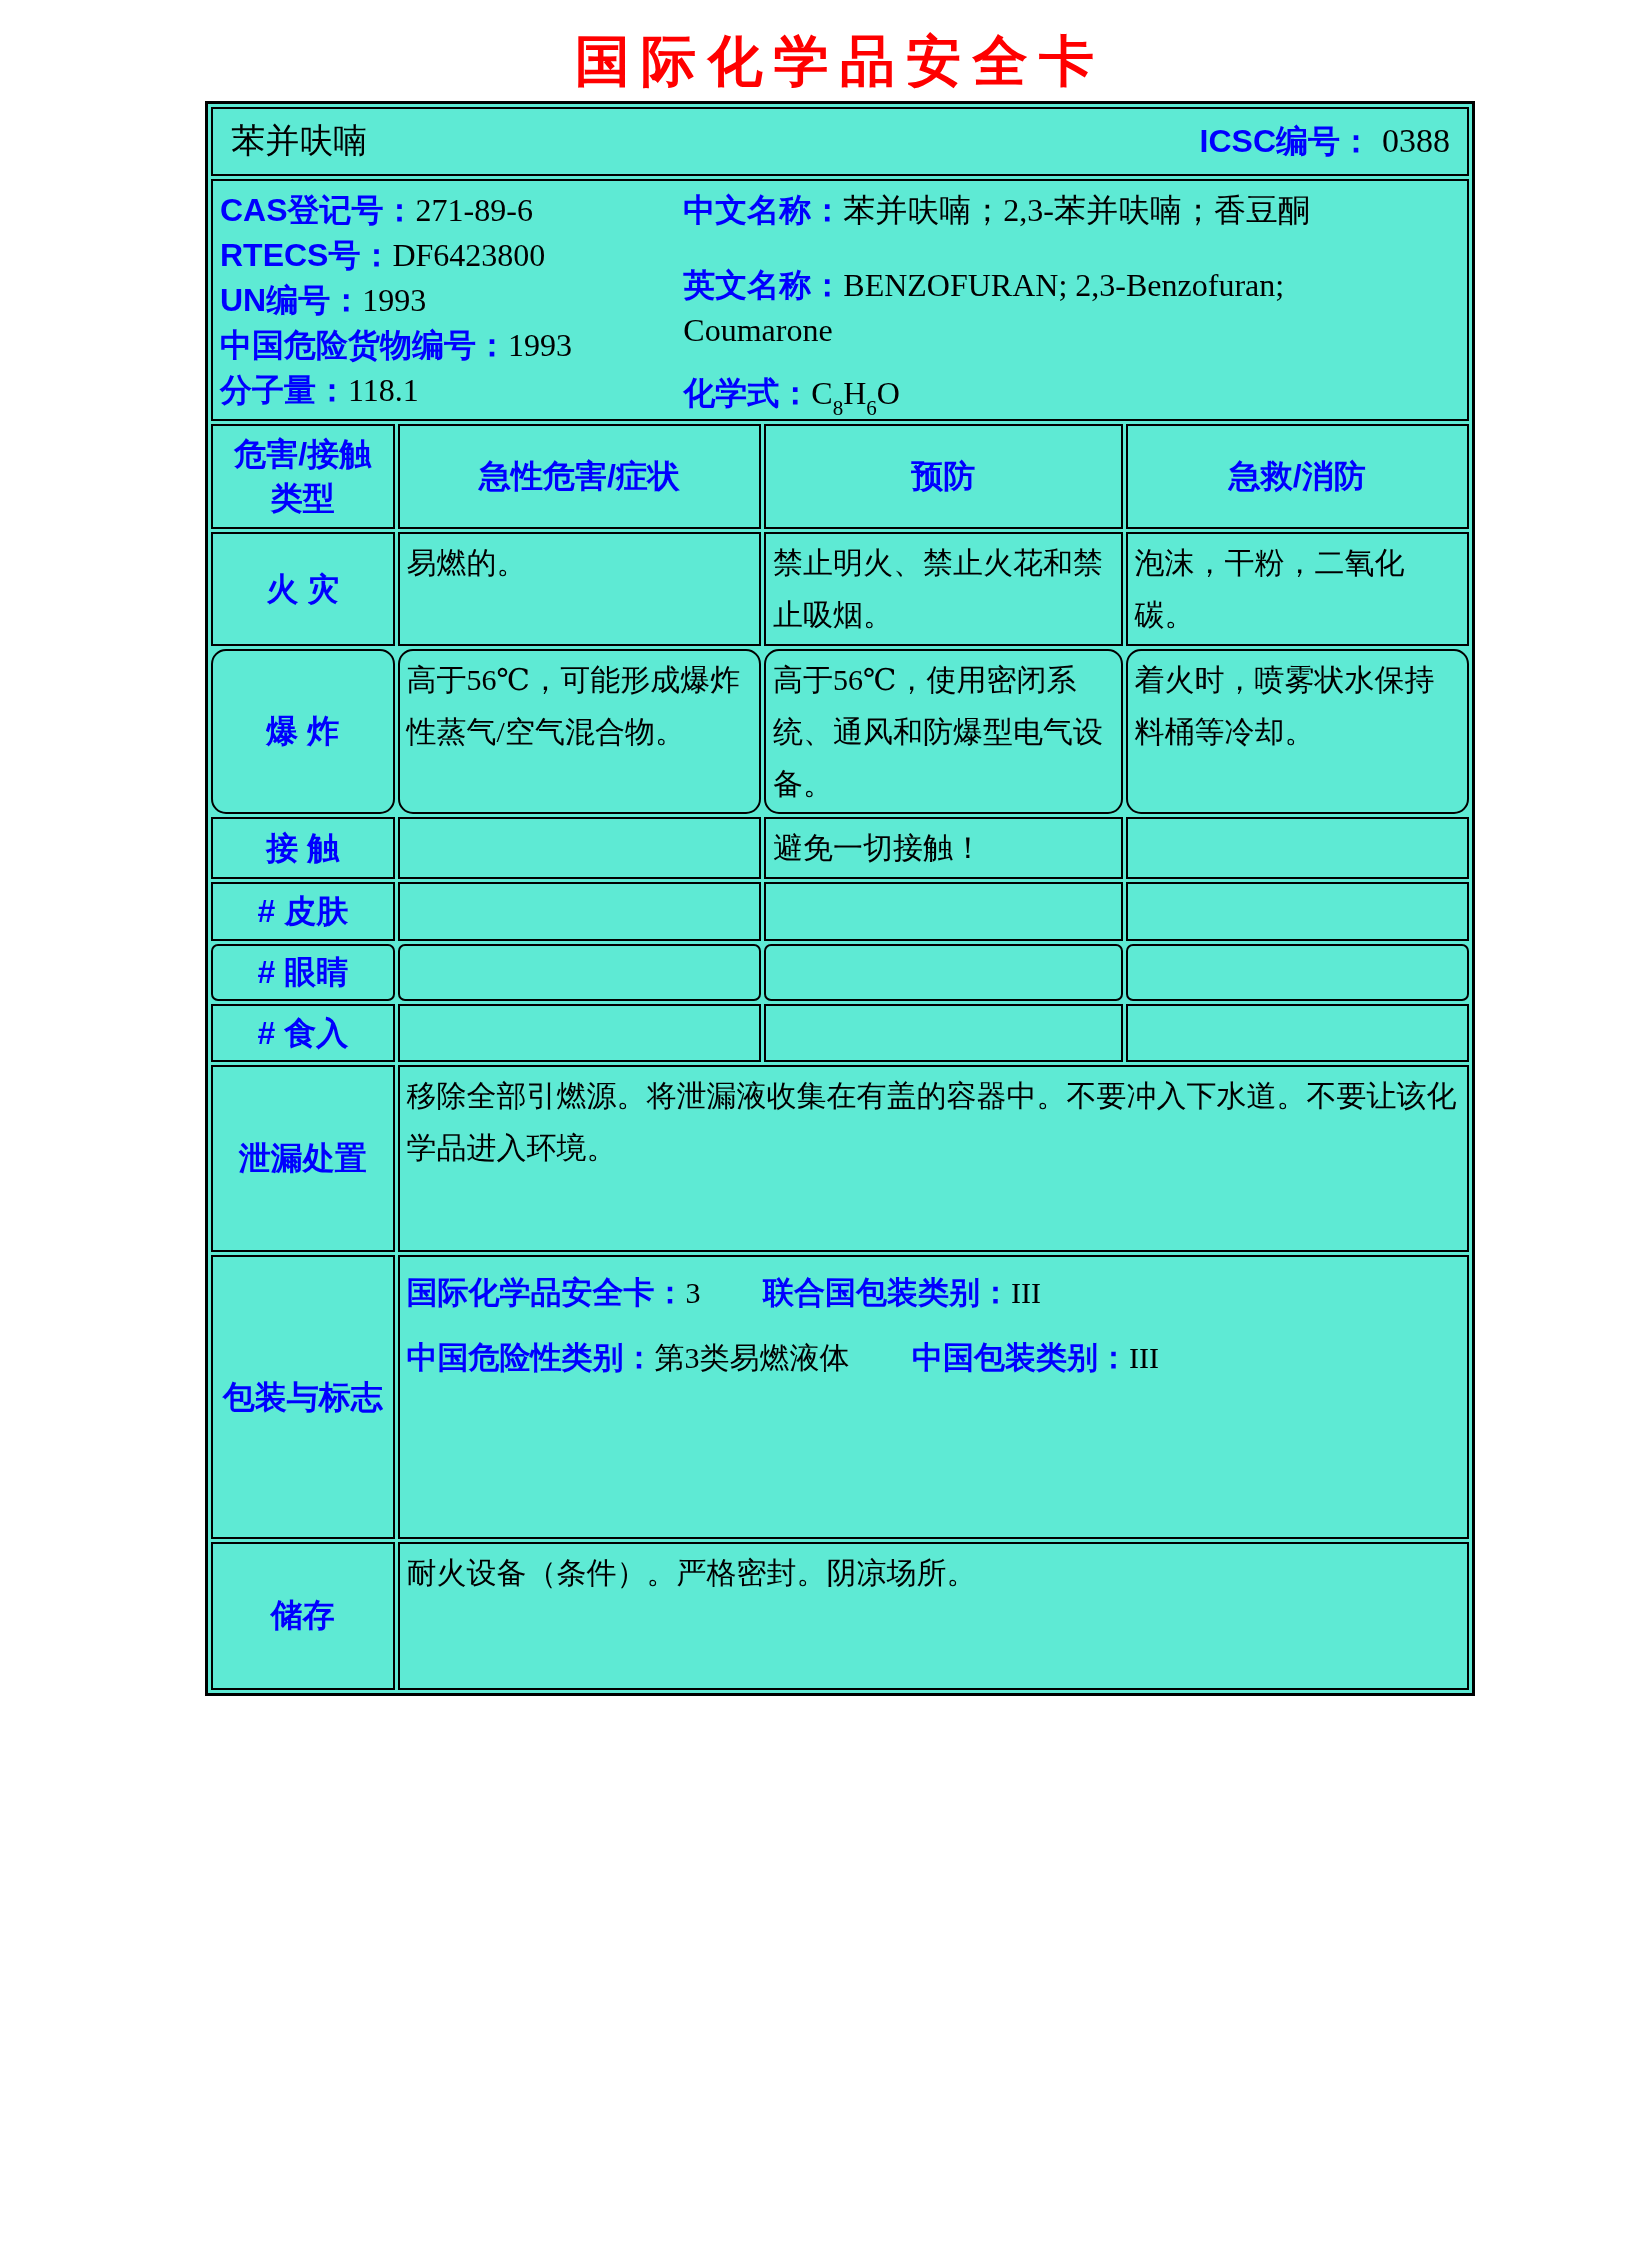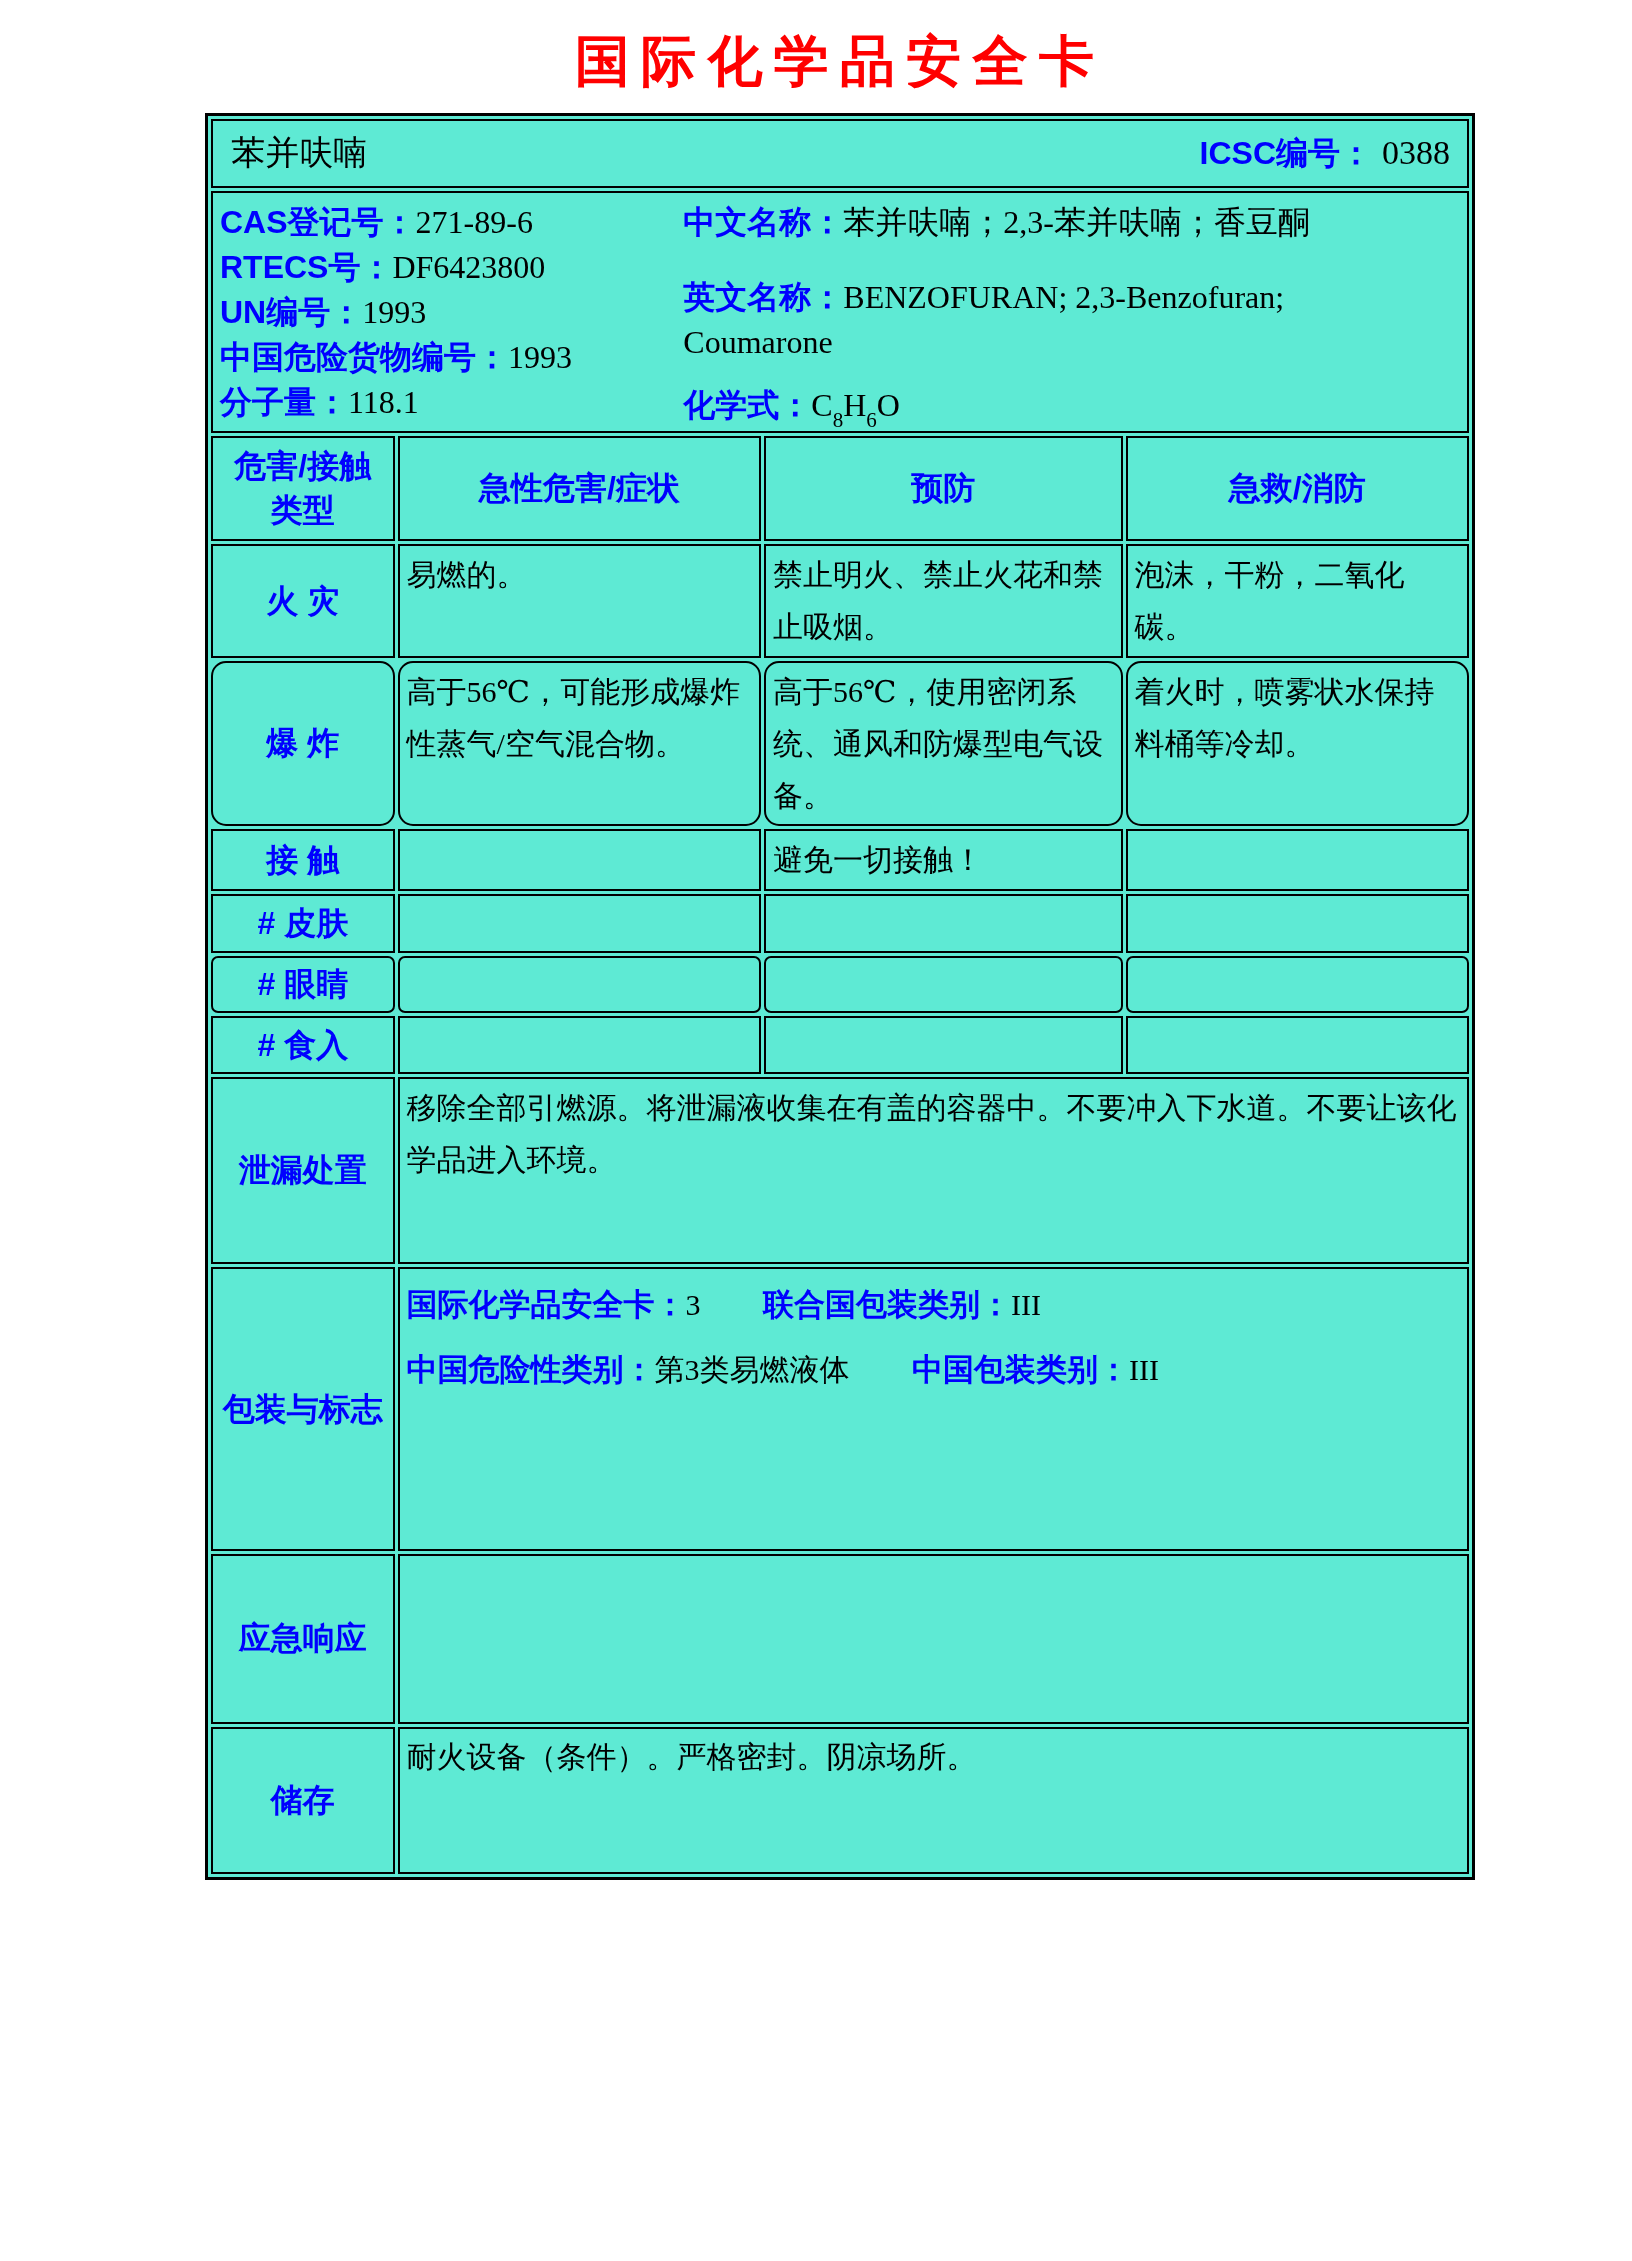--- a/index.html
+++ b/index.html
@@ -8,21 +8,21 @@
     background: #ffffff;
   }
   body {
     width: 1632px;
     height: 2261px;
     position: relative;
     font-family: "Liberation Serif", "DejaVu Serif", serif;
     color: #000000;
   }
   .page-title {
-    margin: 30px 0 22px 205px;
+    margin: 30px 0 10px 205px;
     width: 1270px;
     text-align: center;
     font-size: 55px;
     line-height: 61px;
     font-weight: bold;
     color: #ff0000;
     letter-spacing: 11.3px;
     font-family: "DejaVu Serif", "Liberation Serif", serif;
   }
   table.card {
@@ -215,24 +215,20 @@
         <span class="pair1"><span class="blue">国际化学品安全卡：</span><span>3</span></span>
         <span><span class="blue">联合国包装类别：</span><span>III</span></span>
       </div>
       <div class="packline">
         <span class="pair1"><span class="blue">中国危险性类别：</span><span>第3类易燃液体</span></span>
         <span><span class="blue">中国包装类别：</span><span>III</span></span>
       </div>
     </td>
   </tr>
 
-  <tr class="r-emer">
-    <td class="rowlabel blue">应急响应</td>
-    <td colspan="3"></td>
-  </tr>
 
   <tr class="r-stor">
     <td class="rowlabel blue">储存</td>
     <td colspan="3">耐火设备（条件）。严格密封。阴凉场所。</td>
   </tr>
 </tbody>
   </table>
 
 
 </body></html>

